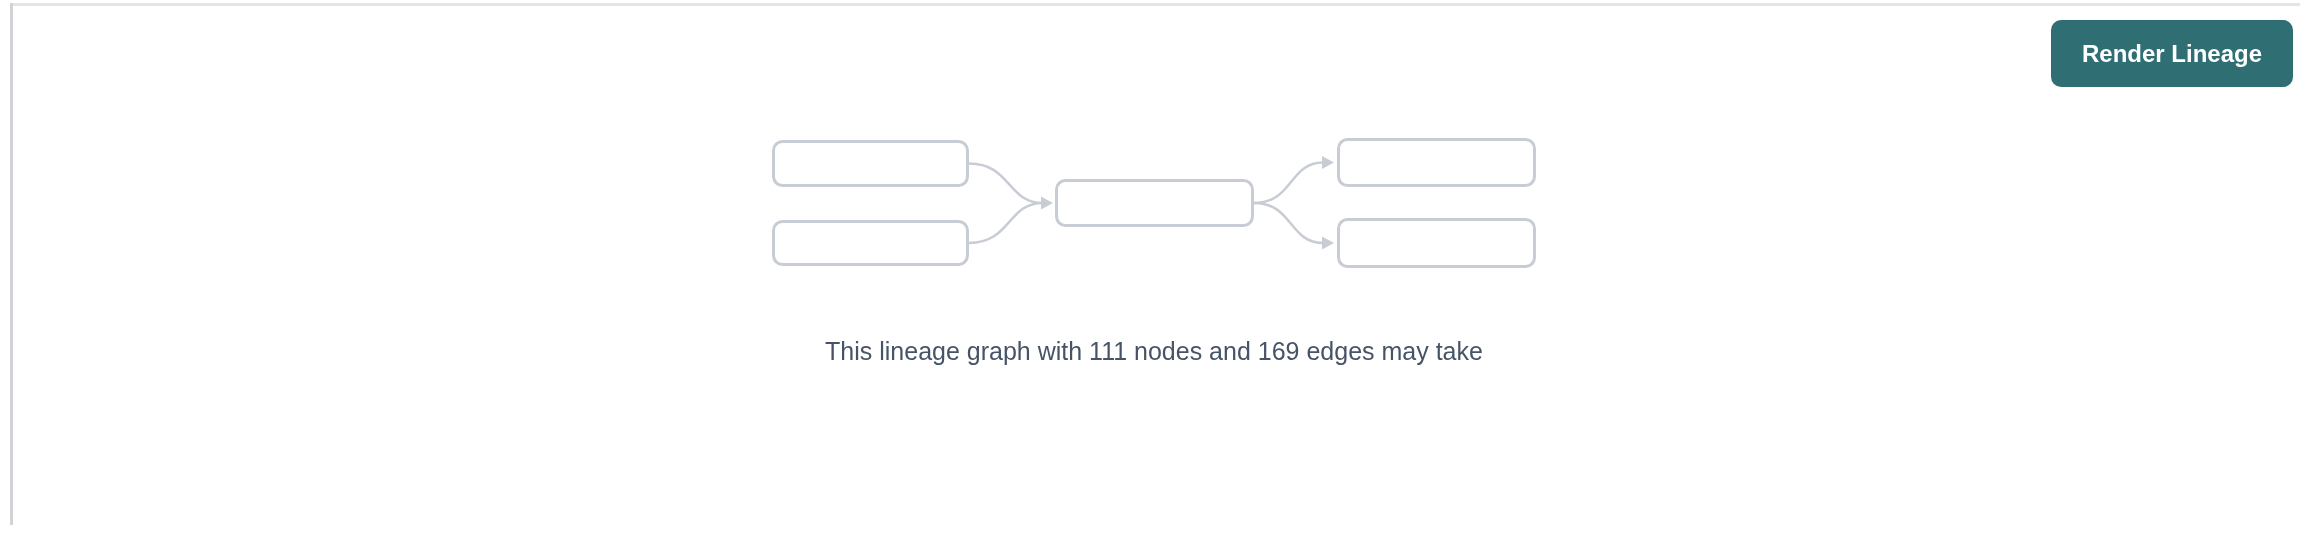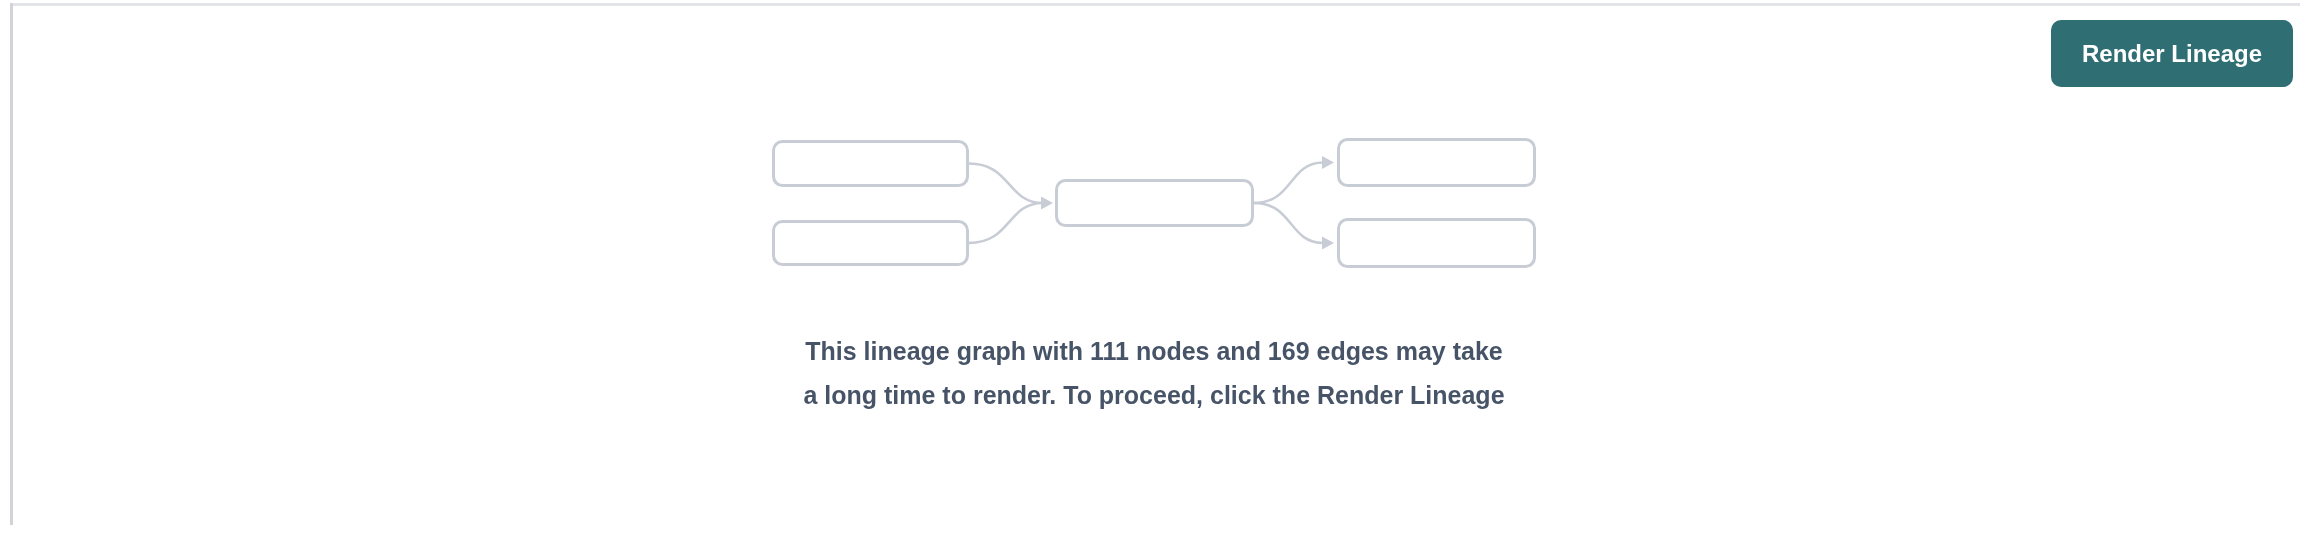--- a/index.html
+++ b/index.html
@@ -73,21 +73,21 @@
     stroke: none;
   }
   .message {
     position: absolute;
     top: 329px;
     left: 50%;
     transform: translateX(-50%);
     text-align: center;
     color: var(--message-text, #475467);
     font-size: 25px;
-    font-weight: 700;
+    font-weight: 400;
     line-height: 44px;
   }
   .message .line { white-space: nowrap; }
 </style>
 </head>
 <body>
 
 <div class="page">
 
   <div class="top-border"></div>
@@ -109,16 +109,15 @@
       <rect x="4.5" y="3.5" width="194" height="44" rx="9"></rect>
       <rect x="4.5" y="83.5" width="194" height="43" rx="9"></rect>
       <rect x="287.5" y="42.5" width="196" height="45" rx="9"></rect>
       <rect x="569.5" y="1.5" width="196" height="46" rx="9"></rect>
       <rect x="569.5" y="81.5" width="196" height="47" rx="9"></rect>
     </svg>
   </div>
 
   <div class="message">
     <div class="line">This lineage graph with 111 nodes and 169 edges may take</div>
-    <div class="line">a long time to render. To proceed, click the Render Lineage</div>
   </div>
 
 </div>
 
 </body></html>

